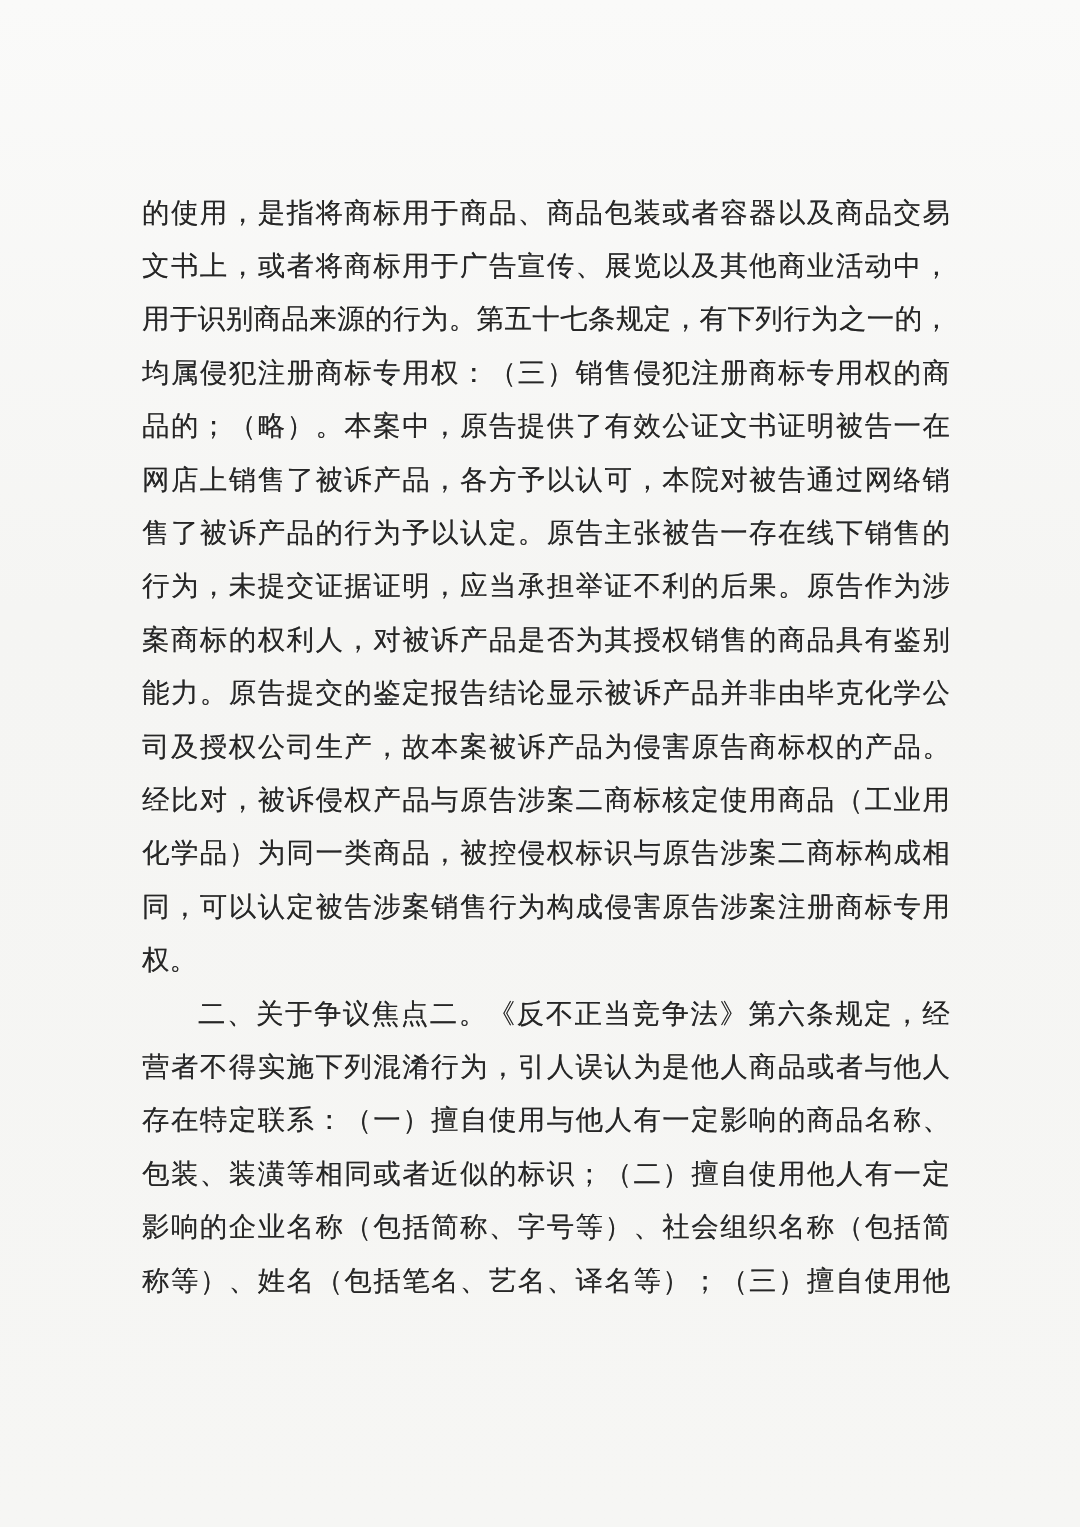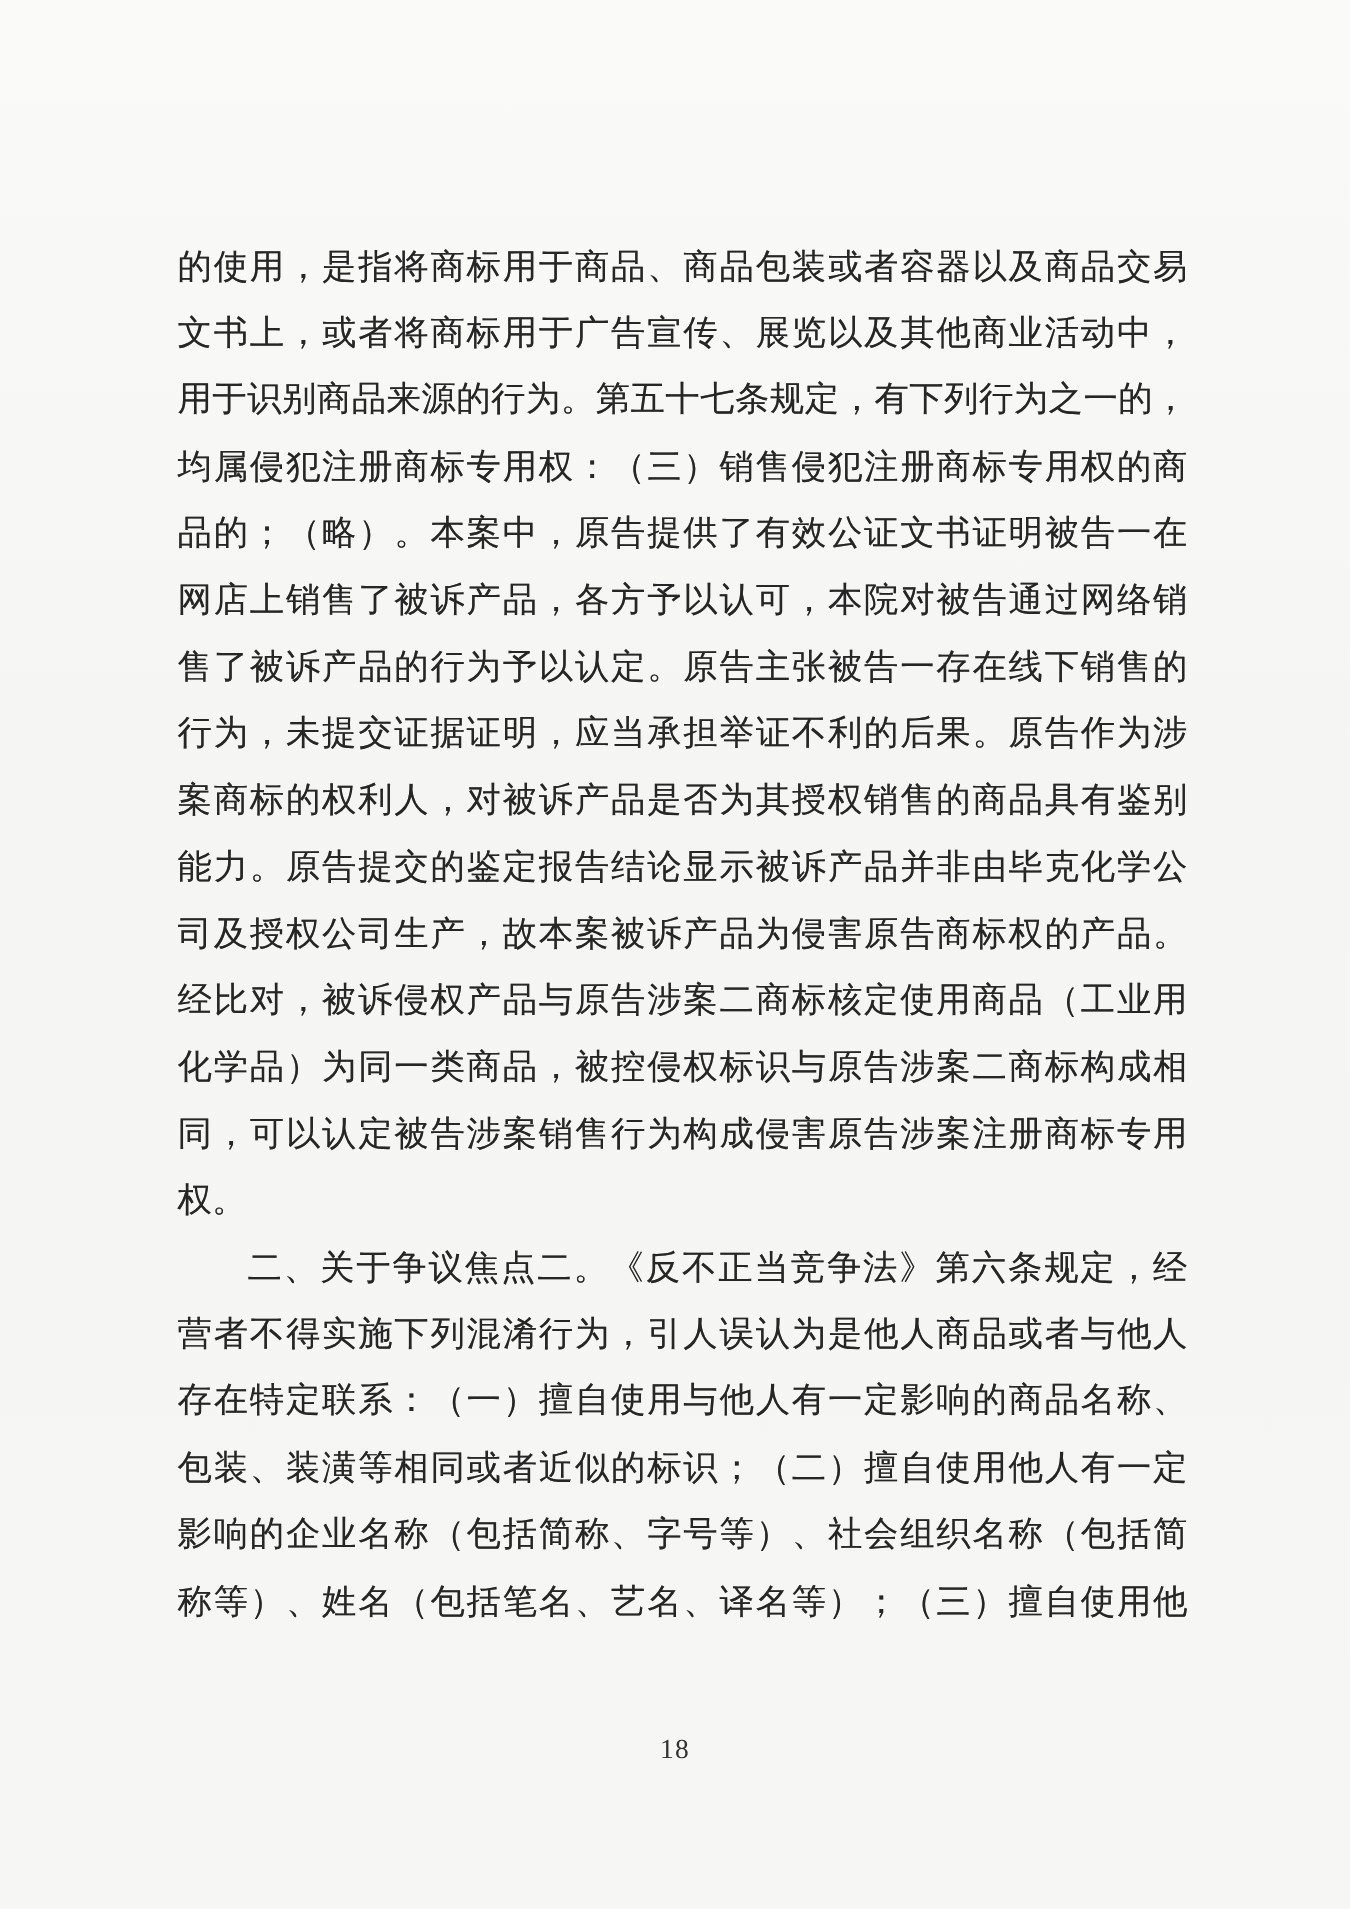--- a/index.html
+++ b/index.html
@@ -659,14 +659,13 @@
         <span>（</span>
         <span>三</span>
         <span>）</span>
         <span>擅</span>
         <span>自</span>
         <span>使</span>
         <span>用</span>
         <span>他</span>
       </div>
     </div>
-  <div class="page-number">18</div>
 </div>
 
 </body></html>

